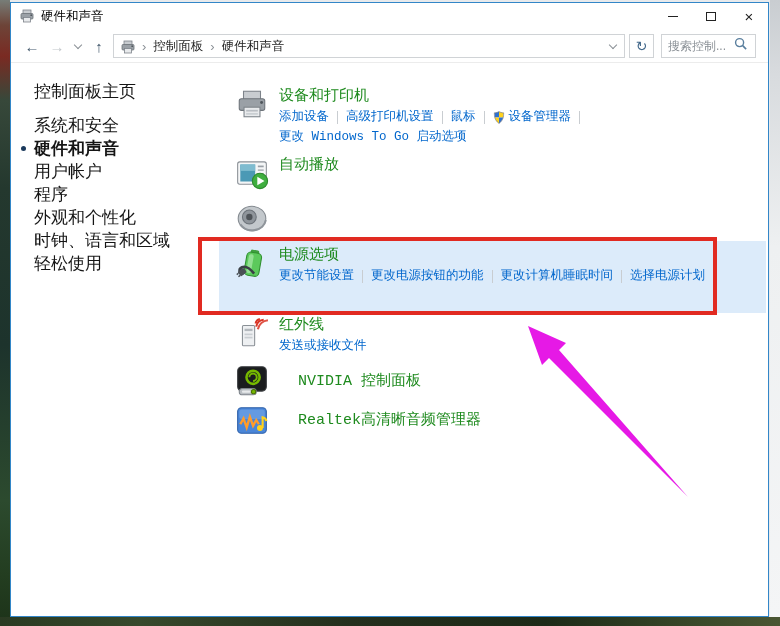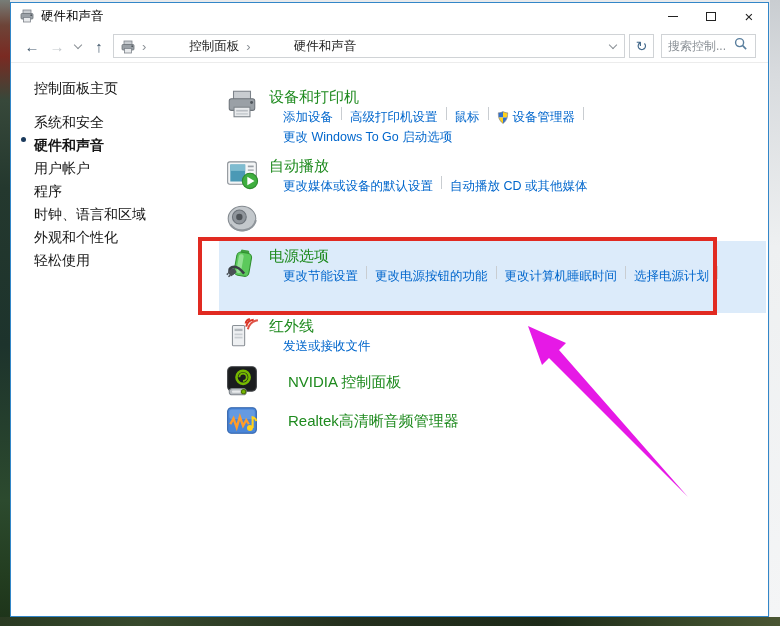--- a/index.html
+++ b/index.html
@@ -42,44 +42,44 @@
   .nav-glyph{position:absolute;top:0;height:34px;display:flex;align-items:center;justify-content:center;font-size:15px;}
   .nav-back{left:8px;width:26px;color:#41576b;}
   .nav-fwd{left:34px;width:24px;color:#c3c7cb;}
   .nav-chevron{left:60px;width:14px;}
   .chev-down{display:block;width:6px;height:6px;border-right:1px solid #8a9096;border-bottom:1px solid #8a9096;transform:rotate(45deg);margin-top:-3px;}
   .nav-up{left:76px;width:24px;color:#41576b;}
   .addressbar{position:absolute;left:102px;top:5px;width:512px;height:24px;border:1px solid var(--chrome-border);
     display:flex;align-items:center;padding:0 4px 0 6px;font-size:12.5px;color:#222;}
   .addressbar .crumb-icon{width:15px;height:15px;flex:0 0 auto;}
   .crumb-sep{color:#8a9096;margin:0 7px;font-size:13px;}
-  .crumb{white-space:nowrap;margin-left:36px;}
+  .crumb{white-space:nowrap;}
   .addr-chevron{margin-left:auto;display:block;width:6px;height:6px;border-right:1px solid #8a9096;border-bottom:1px solid #8a9096;transform:rotate(45deg);margin-top:-2px;margin-right:4px;}
   .refresh-btn{position:absolute;left:618px;top:5px;width:25px;height:24px;border:1px solid var(--chrome-border);
     display:flex;align-items:center;justify-content:center;color:#456a8c;font-size:14px;}
   .searchbox{position:absolute;left:650px;top:5px;width:95px;height:24px;border:1px solid var(--chrome-border);
     display:flex;align-items:center;padding:0 4px 0 6px;}
   .searchbox input{border:none;outline:none;width:66px;font-size:12px;color:#000000;font-family:inherit;background:transparent;}
   .searchbox input::placeholder{color:#8a9096;opacity:1;}
   .search-icon{flex:0 0 auto;}
 
   
   .sidebar{position:absolute;left:23px;top:77px;width:180px;}
-  .sb-item{height:23px;display:flex;font-size:14px;color:#151515;cursor:pointer;position:relative;}
+  .sb-item{height:23px;display:flex;align-items:center;font-size:17px;color:#151515;cursor:pointer;position:relative;}
   .sb-item:first-child{margin-bottom:11px;}
   .sb-item.current{font-weight:bold;}
   .sb-bullet{position:absolute;left:-13px;width:5px;height:5px;border-radius:50%;background:#1b3a5c;}
 
   
-  .section{position:absolute;left:214px;display:flex;z-index:2;}
+  .section{position:absolute;left:224px;display:flex;z-index:2;font-family:Liberation Mono, monospace;}
   .sec-icon{width:34px;height:34px;margin-right:10px;flex:0 0 auto;}
   .sec-icon svg{width:34px;height:34px;display:block;}
   .sec-body{min-width:0;}
   .sec-title{display:inline-block;color:var(--heading-green);font-size:15px;line-height:19px;margin-bottom:1px;text-decoration:none;cursor:pointer;white-space:nowrap;}
-  .links-row{display:flex;line-height:20px;white-space:nowrap;margin-left:14px;}
+  .links-row{display:flex;align-items:center;line-height:20px;white-space:nowrap;}
   .task-link{color:var(--link-blue);font-size:12.5px;text-decoration:none;cursor:pointer;display:inline-flex;align-items:center;}
   .link-sep{display:inline-block;width:0;height:13px;border-left:1px solid #c9cdd1;margin:0 8px;}
   .shield{margin-right:4px;display:inline-flex;}
   .section.center{align-items:center;gap:19px;}
   .section.center .sec-body{display:flex;align-items:center;}
   .section.center .sec-title{margin-bottom:0;}
   .sec0{top:84px;}
   .sec1{top:153px;}
   .sec2{top:198px;}
   .sec3{top:243px;}
@@ -165,24 +165,24 @@
           <span class="sb-bullet"></span>
           <span>硬件和声音</span>
         </div>
         <div class="sb-item">
           <span>用户帐户</span>
         </div>
         <div class="sb-item">
           <span>程序</span>
         </div>
         <div class="sb-item">
+          <span>外观和个性化</span>
+        </div>
+        <div class="sb-item">
           <span>时钟、语言和区域</span>
-        </div>
-        <div class="sb-item">
-          <span>外观和个性化</span>
         </div>
         <div class="sb-item">
           <span>轻松使用</span>
         </div>
       </div>
   </div>
 
   <div class="hover-highlight"></div>
 
   <div>
@@ -242,29 +242,21 @@
     <rect x="2.5" y="5.5" width="27" height="21" rx="2" fill="#f4f6f7" stroke="#8a9096"></rect>
     <rect x="5" y="8" width="14" height="16" fill="#4b99b5"></rect>
     <rect x="5" y="8" width="14" height="6" fill="#7fbcd0"></rect>
     <rect x="21.5" y="9" width="5.5" height="1.6" fill="#9aa0a6"></rect>
     <rect x="21.5" y="12.5" width="5.5" height="1.6" fill="#b3b8bd"></rect>
     <rect x="21.5" y="16" width="5.5" height="1.6" fill="#b3b8bd"></rect>
     <circle cx="23.5" cy="23.5" r="7.2" fill="#3fae3f" stroke="#2d8a2d"></circle>
     <path d="M21 19.5 L27.8 23.5 L21 27.5 Z" fill="#ffffff"></path>
   </svg>
         </span>
-        <div class="sec-body"><a class="sec-title">自动播放</a><div class="links-row">
-            <a class="task-link">
-              <span>更改媒体或设备的默认设置</span>
-            </a>
-            <span class="link-sep"></span>
-            <a class="task-link">
-              <span>自动播放 CD 或其他媒体</span>
-            </a>
-          </div></div>
+        <div class="sec-body"><a class="sec-title">自动播放</a></div>
       </div>
       <div class="section sec2">
         <span class="sec-icon">
           <svg viewBox="0 0 32 32">
     <ellipse cx="16" cy="16.5" rx="13" ry="11.5" fill="#c3c8cc" stroke="#83898f"></ellipse>
     <path d="M5 22 a13 11.5 0 0 0 24 -4" fill="none" stroke="#8f959b" stroke-width="2"></path>
     <circle cx="13.5" cy="15" r="6.5" fill="#8f959b" stroke="#6d737a"></circle>
     <circle cx="13.5" cy="15" r="3" fill="#4e5358"></circle>
   </svg>
         </span>

